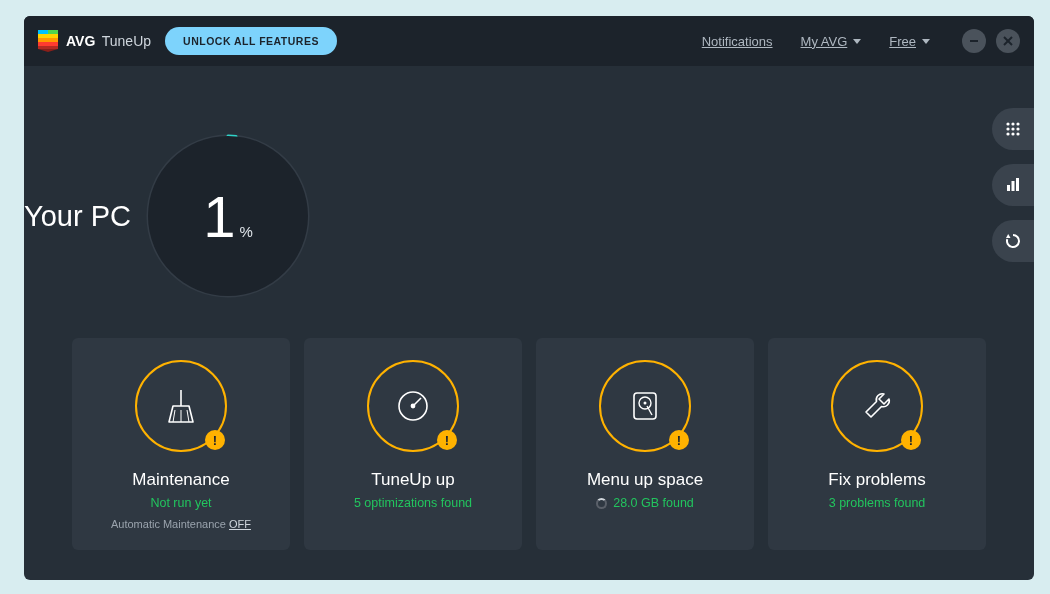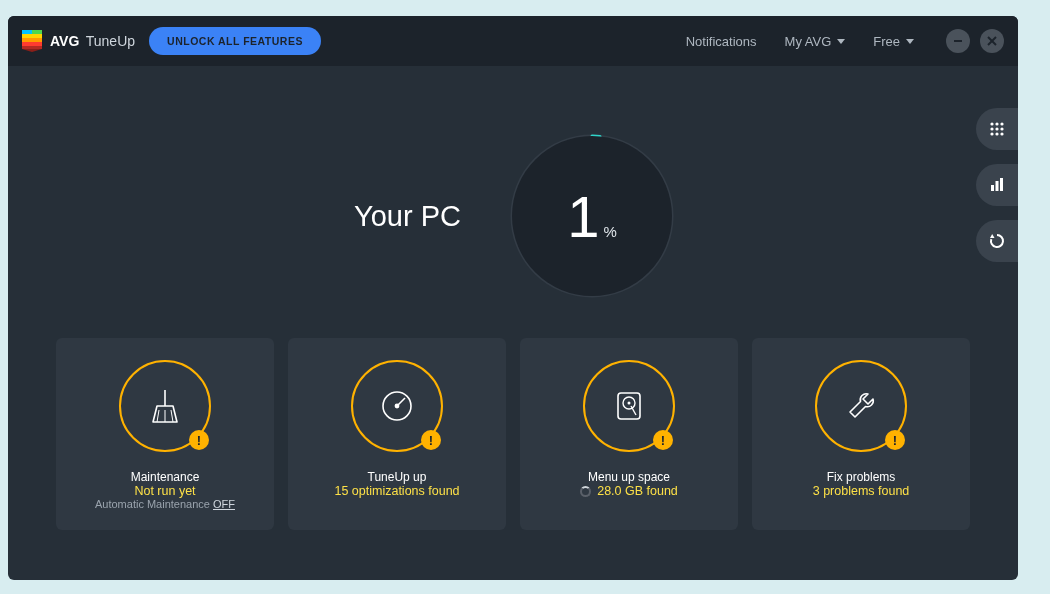--- a/index.html
+++ b/index.html
@@ -7,61 +7,62 @@
     background: #d8edf0;
     font-family: -apple-system, BlinkMacSystemFont, "Segoe UI", Arial, sans-serif;
     width: 1050px;
     height: 594px;
     overflow: hidden;
     position: relative;
   }
   .app-window {
     position: absolute;
     top: 16px;
-    left: 8px;
+    left: 24px;
     width: 1010px;
     height: 564px;
     background: #262f38;
     border-radius: 6px;
     overflow: hidden;
   }
   
   .topbar {
     height: 50px;
     background: #1c232b;
     display: flex;
     align-items: center;
     padding: 0 14px;
     gap: 14px;
   }
   .logo-group { display: flex; align-items: center; gap: 8px; }
   .logo-icon svg { display: block; }
   .app-name { color: #fff; font-weight: 600; font-size: 14px; }
   .app-sub { color: #cfd6dd; font-weight: 400; font-size: 14px; margin-left: 2px; }
   .unlock-btn {
-    background: #3b82f6;
+    background: #7dd3fc;
     color: #1c232b;
     font-size: 10.5px;
     font-weight: 700;
     letter-spacing: 0.5px;
     padding: 8px 18px;
     border-radius: 20px;
     border: none;
     cursor: pointer;
   }
   .topbar-spacer { flex: 1; }
   .topnav { display: flex; align-items: center; gap: 28px; }
   .topnav-item {
     color: #aeb7c0;
     font-size: 13px;
     font-weight: 500;
     cursor: pointer;
     display: flex;
     align-items: center;
     gap: 6px;
+    text-decoration: underline;
   }
   .chevron-down {
     width: 0; height: 0;
     border-left: 4px solid transparent;
     border-right: 4px solid transparent;
     border-top: 5px solid #aeb7c0;
   }
   .win-controls { display: flex; gap: 10px; margin-left: 18px; }
   .circle-btn {
     width: 24px; height: 24px; border-radius: 50%;
@@ -87,22 +88,21 @@
     display: flex; align-items: center; justify-content: center;
     cursor: pointer;
     border: none;
   }
   .rail-btn svg { display: block; }
 
   
   .hero {
     display: flex;
     align-items: center;
-    justify-content: center;
-    gap: 51px;
+    gap: 17px;
     margin-top: 70px;
   }
   .hero-text { color: #fff; font-size: 29px; font-weight: 400; }
   .gauge {
     width: 160px; height: 160px; position: relative;
   }
   .gauge-circle {
     width: 160px; height: 160px; border-radius: 50%;
     background: #1c232b;
     display: flex; align-items: center; justify-content: center;
@@ -157,41 +157,42 @@
     bottom: 2px; right: 2px;
     width: 20px; height: 20px; border-radius: 50%;
     background: #ffb200;
     display: flex; align-items: center; justify-content: center;
     color: #1c232b;
     font-size: 13px;
     font-weight: 900;
   }
   .card-title {
     color: #fff;
-    font-size: 12px;
+    font-size: 17px;
     font-weight: 500;
     margin-top: 18px;
   }
   .card-sub {
-    color: #fde047;
+    color: #22c55e;
     font-size: 12.5px;
+    margin-top: 6px;
     display: flex;
     align-items: center;
     gap: 6px;
   }
   .card-sub .spinner {
     width: 11px; height: 11px; border-radius: 50%;
     border: 2px solid #5a6069;
     border-top-color: #d0d6db;
     display: inline-block;
   }
   .card-note {
     color: #9aa3ad;
     font-size: 11px;
-    margin-top: 0;
+    margin-top: 8px;
   }
   .card-note .off { text-decoration: underline; color: #cfd6dd; }
 </style>
 </head>
 <body>
 
 <div class="app-window">
 
   <div class="topbar">
     <div class="logo-group">
@@ -316,21 +317,21 @@
         <div class="card-circle">
           <svg width="44" height="44" viewBox="0 0 44 44">
             <circle cx="22" cy="22" r="14" fill="none" stroke="#fff" stroke-width="1.6"></circle>
             <circle cx="22" cy="22" r="2.4" fill="#fff"></circle>
             <line x1="22" y1="22" x2="30" y2="14" stroke="#fff" stroke-width="1.6"></line>
           </svg>
         </div>
         <div class="card-badge">!</div>
       </div>
       <div class="card-title">TuneUp up</div>
-      <div class="card-sub">15 optimizations found</div>
+      <div class="card-sub">5 optimizations found</div>
     </div>
 
     <div class="card">
       <div class="card-icon-wrap">
         <div class="card-circle">
           <svg width="44" height="44" viewBox="0 0 44 44">
             <rect x="11" y="9" width="22" height="26" rx="3" fill="none" stroke="#fff" stroke-width="1.6"></rect>
             <circle cx="22" cy="19" r="6" fill="none" stroke="#fff" stroke-width="1.4"></circle>
             <circle cx="22" cy="19" r="1.5" fill="#fff"></circle>
             <line x1="24" y1="22" x2="29" y2="31" stroke="#fff" stroke-width="1.4"></line>

